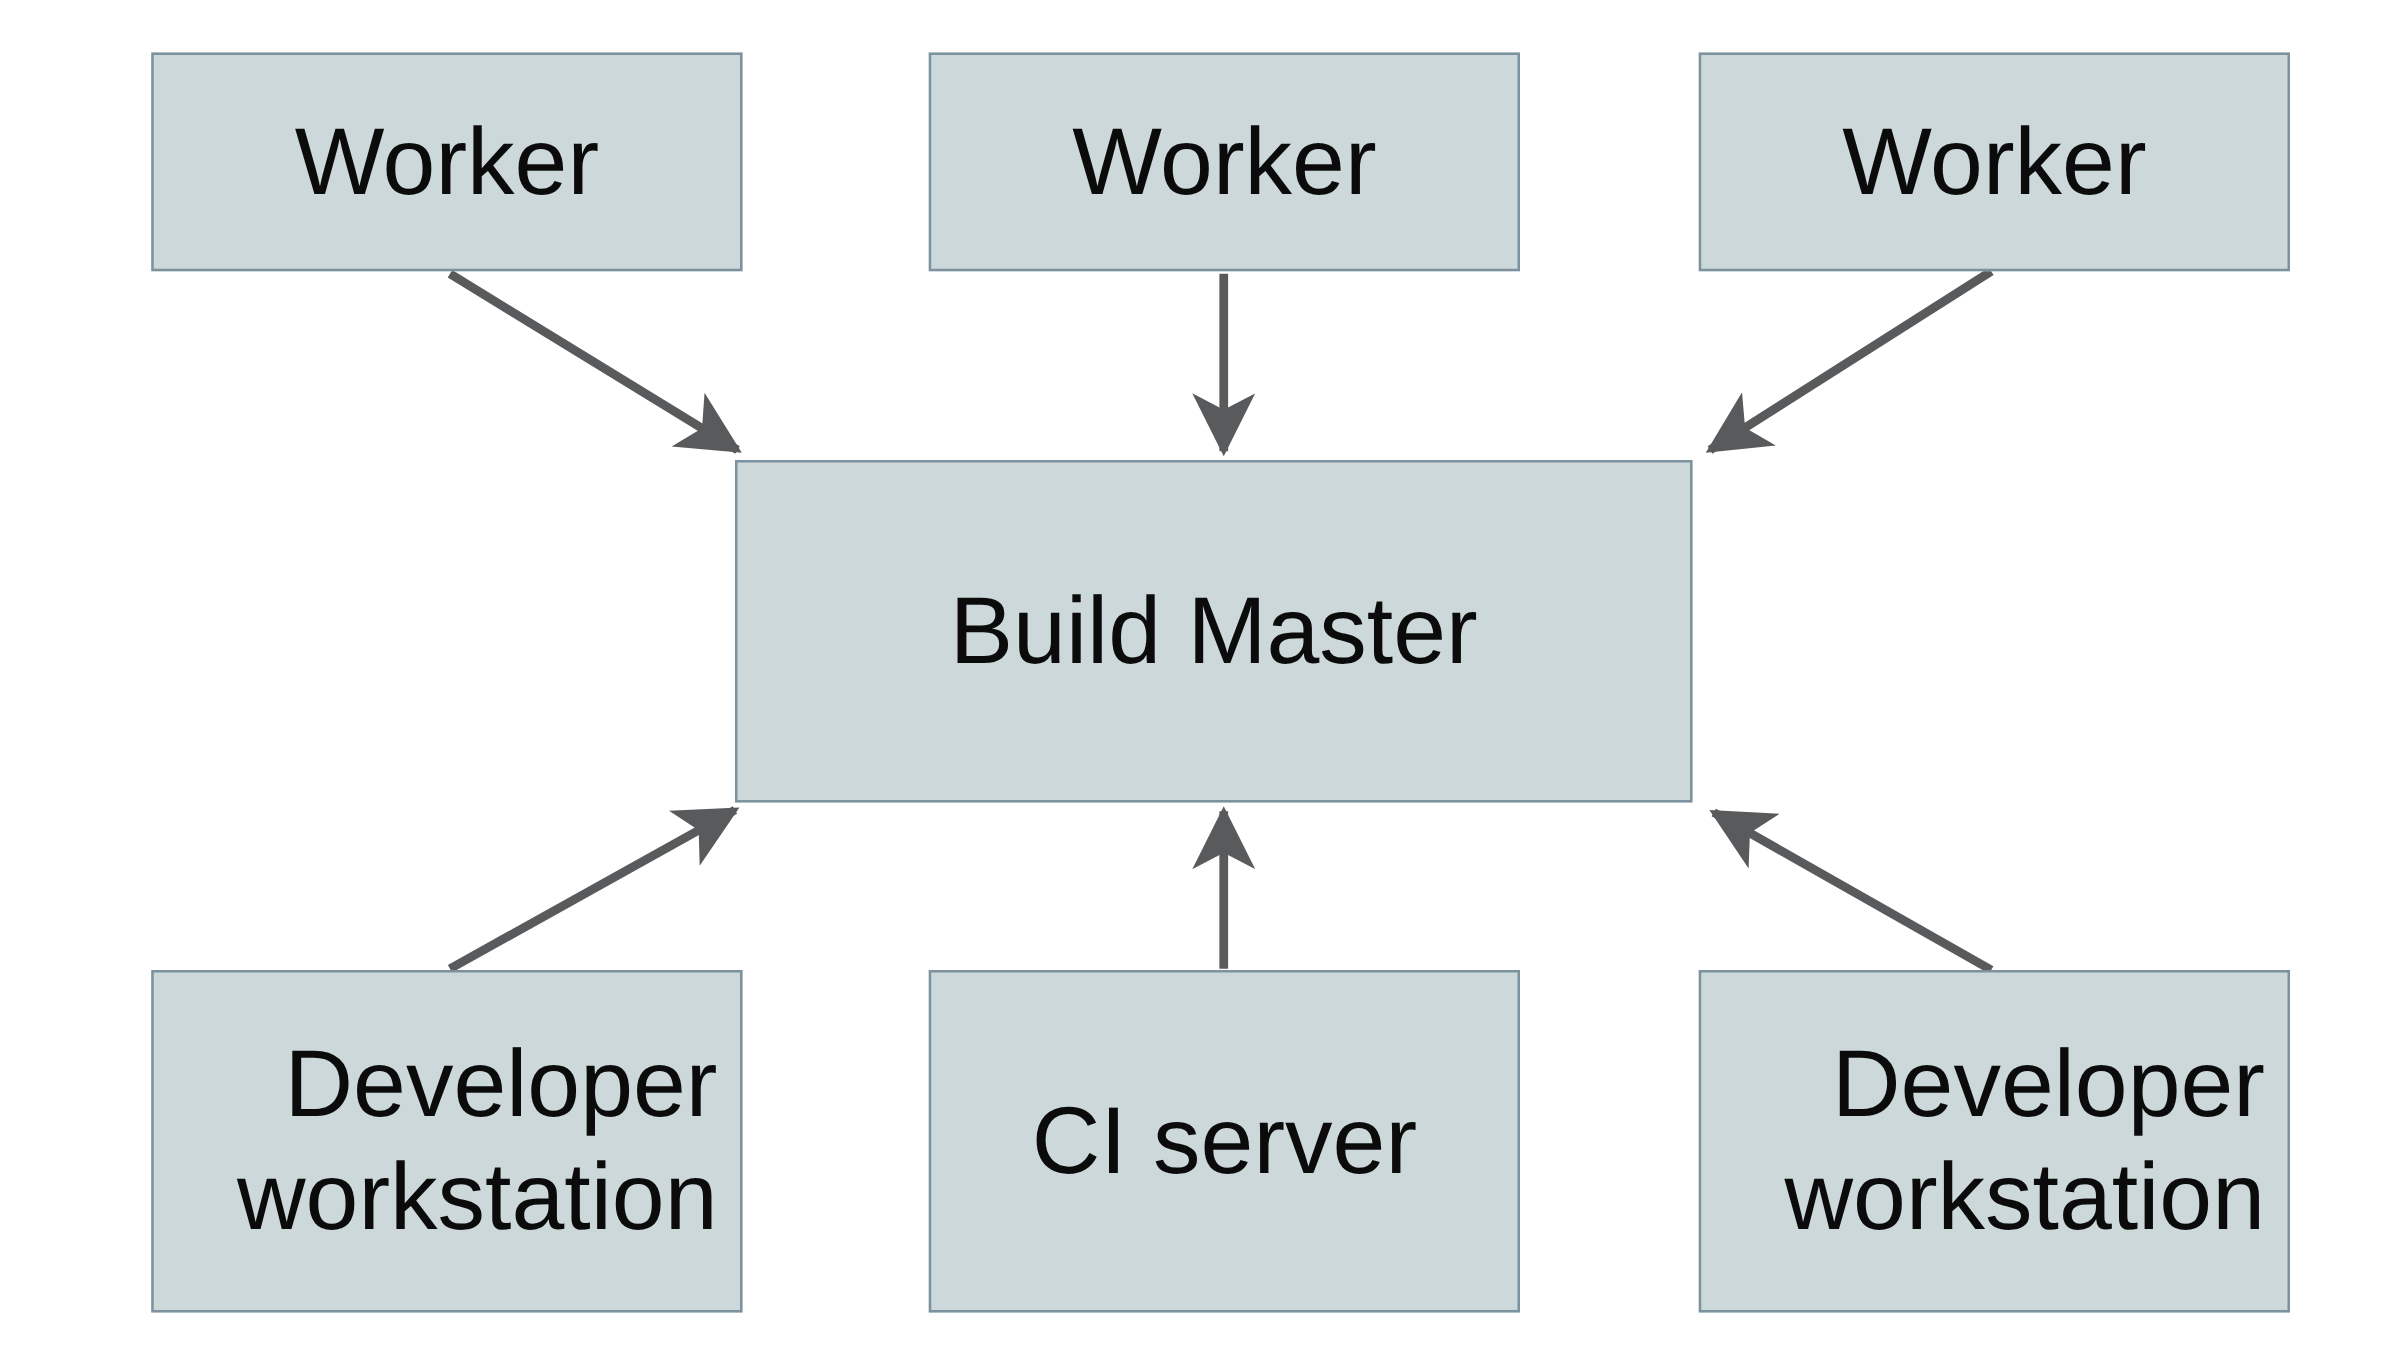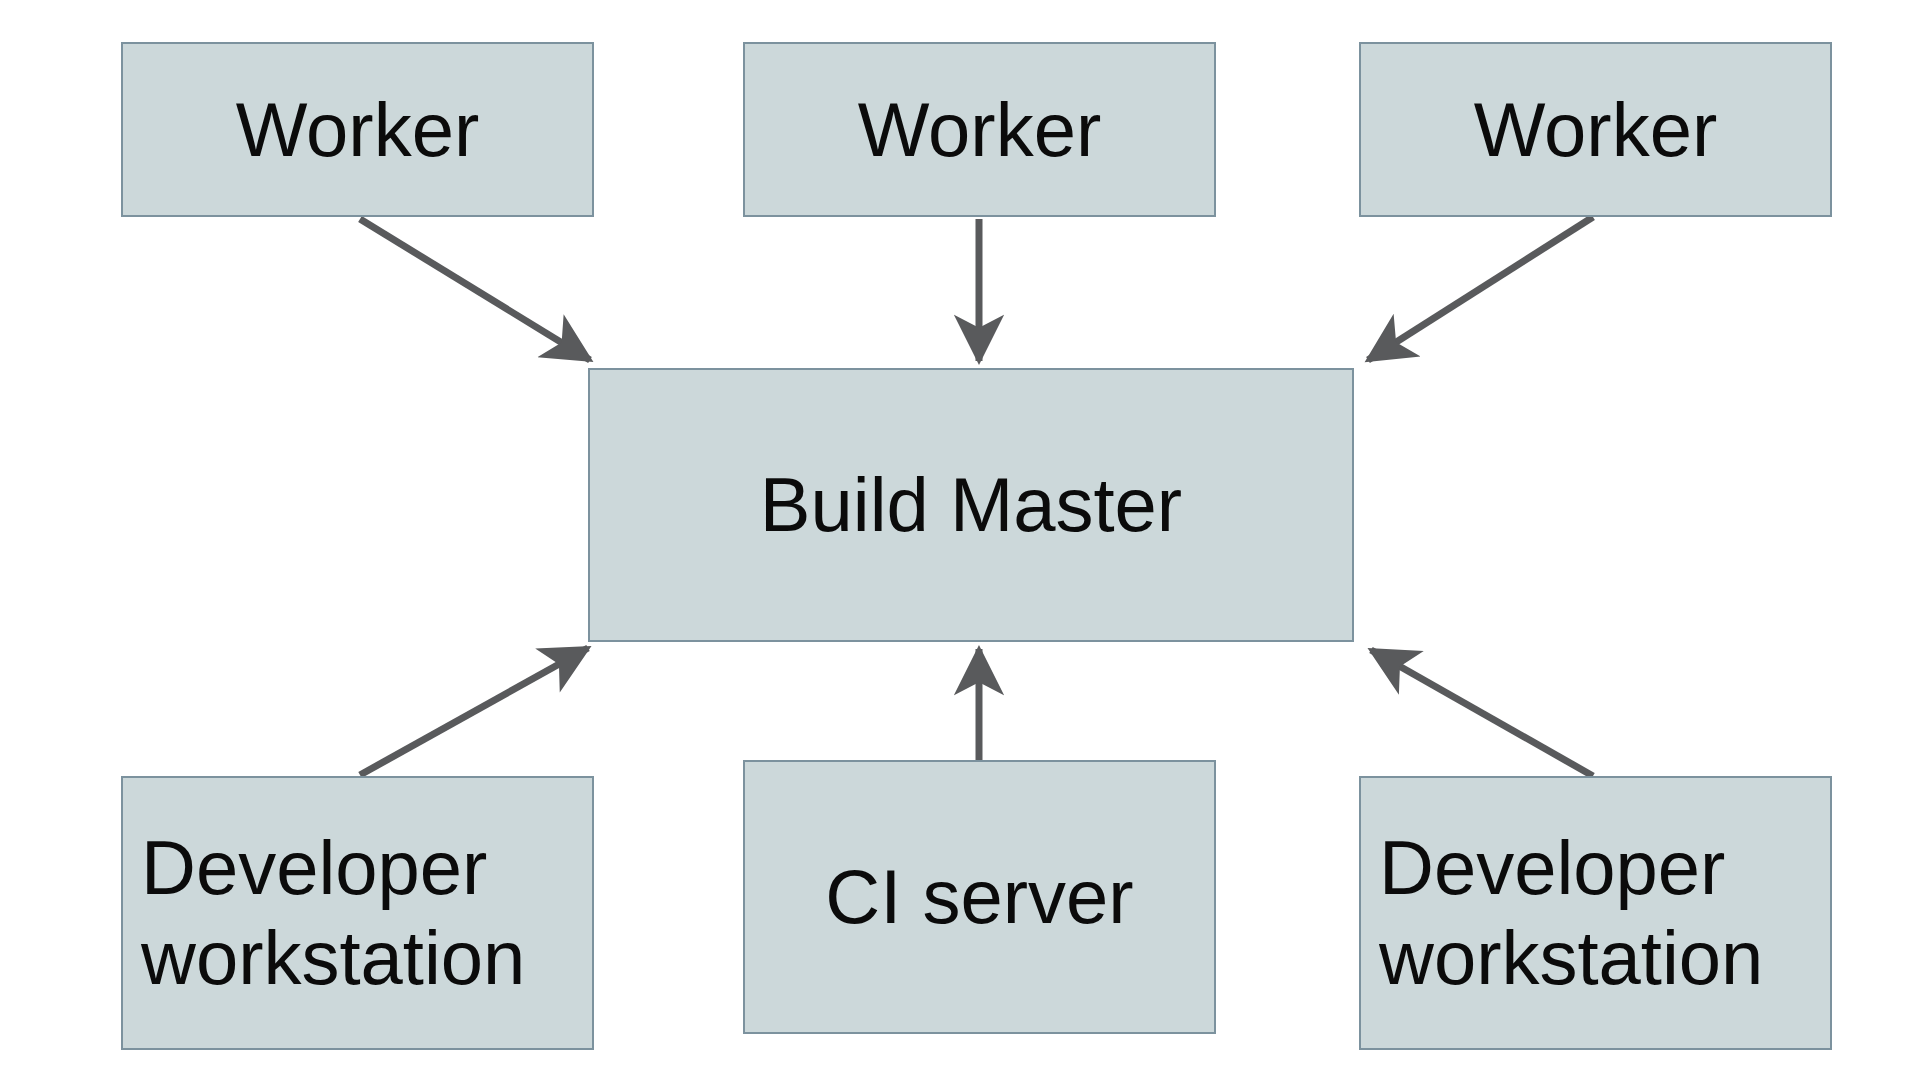--- a/index.html
+++ b/index.html
@@ -33,36 +33,36 @@
     fill: none;
   }
   .arrowhead { fill: var(--arrow); }
   .node {
     position: absolute;
     background: var(--node-fill);
     border: 2.5px solid var(--node-border);
     display: flex;
     align-items: center;
     justify-content: center;
-    text-align: left;
+    text-align: right;
   }
   .node-label {
     font-size: 76px;
     line-height: 1.18;
     color: var(--text-color);
     letter-spacing: 0px;
     padding: 0 18px;
   }
   
   .n-worker-1      { left: 121px;  top: 42px;  width: 473px; height: 175px; }
   .n-worker-2      { left: 743px;  top: 42px;  width: 473px; height: 175px; }
   .n-worker-3      { left: 1359px; top: 42px;  width: 473px; height: 175px; }
   .n-build-master  { left: 588px;  top: 368px; width: 766px; height: 274px; }
   .n-dev-1         { left: 121px;  top: 776px; width: 473px; height: 274px; }
-  .n-ci-server     { left: 743px;  top: 760px; width: 473px; height: 274px; }
+  .n-ci-server     { left: 743px;  top: 776px; width: 473px; height: 274px; }
   .n-dev-2         { left: 1359px; top: 776px; width: 473px; height: 274px; }
 </style>
 </head>
 <body>
 
 <div class="canvas">
 
   <svg class="edges-layer" viewBox="0 0 1910 1090" xmlns="http://www.w3.org/2000/svg" aria-hidden="true">
     <defs>
       <marker id="arrowhead" viewBox="0 0 10 10" refX="9.2" refY="5" markerWidth="8" markerHeight="7.2" orient="auto-start-reverse">

